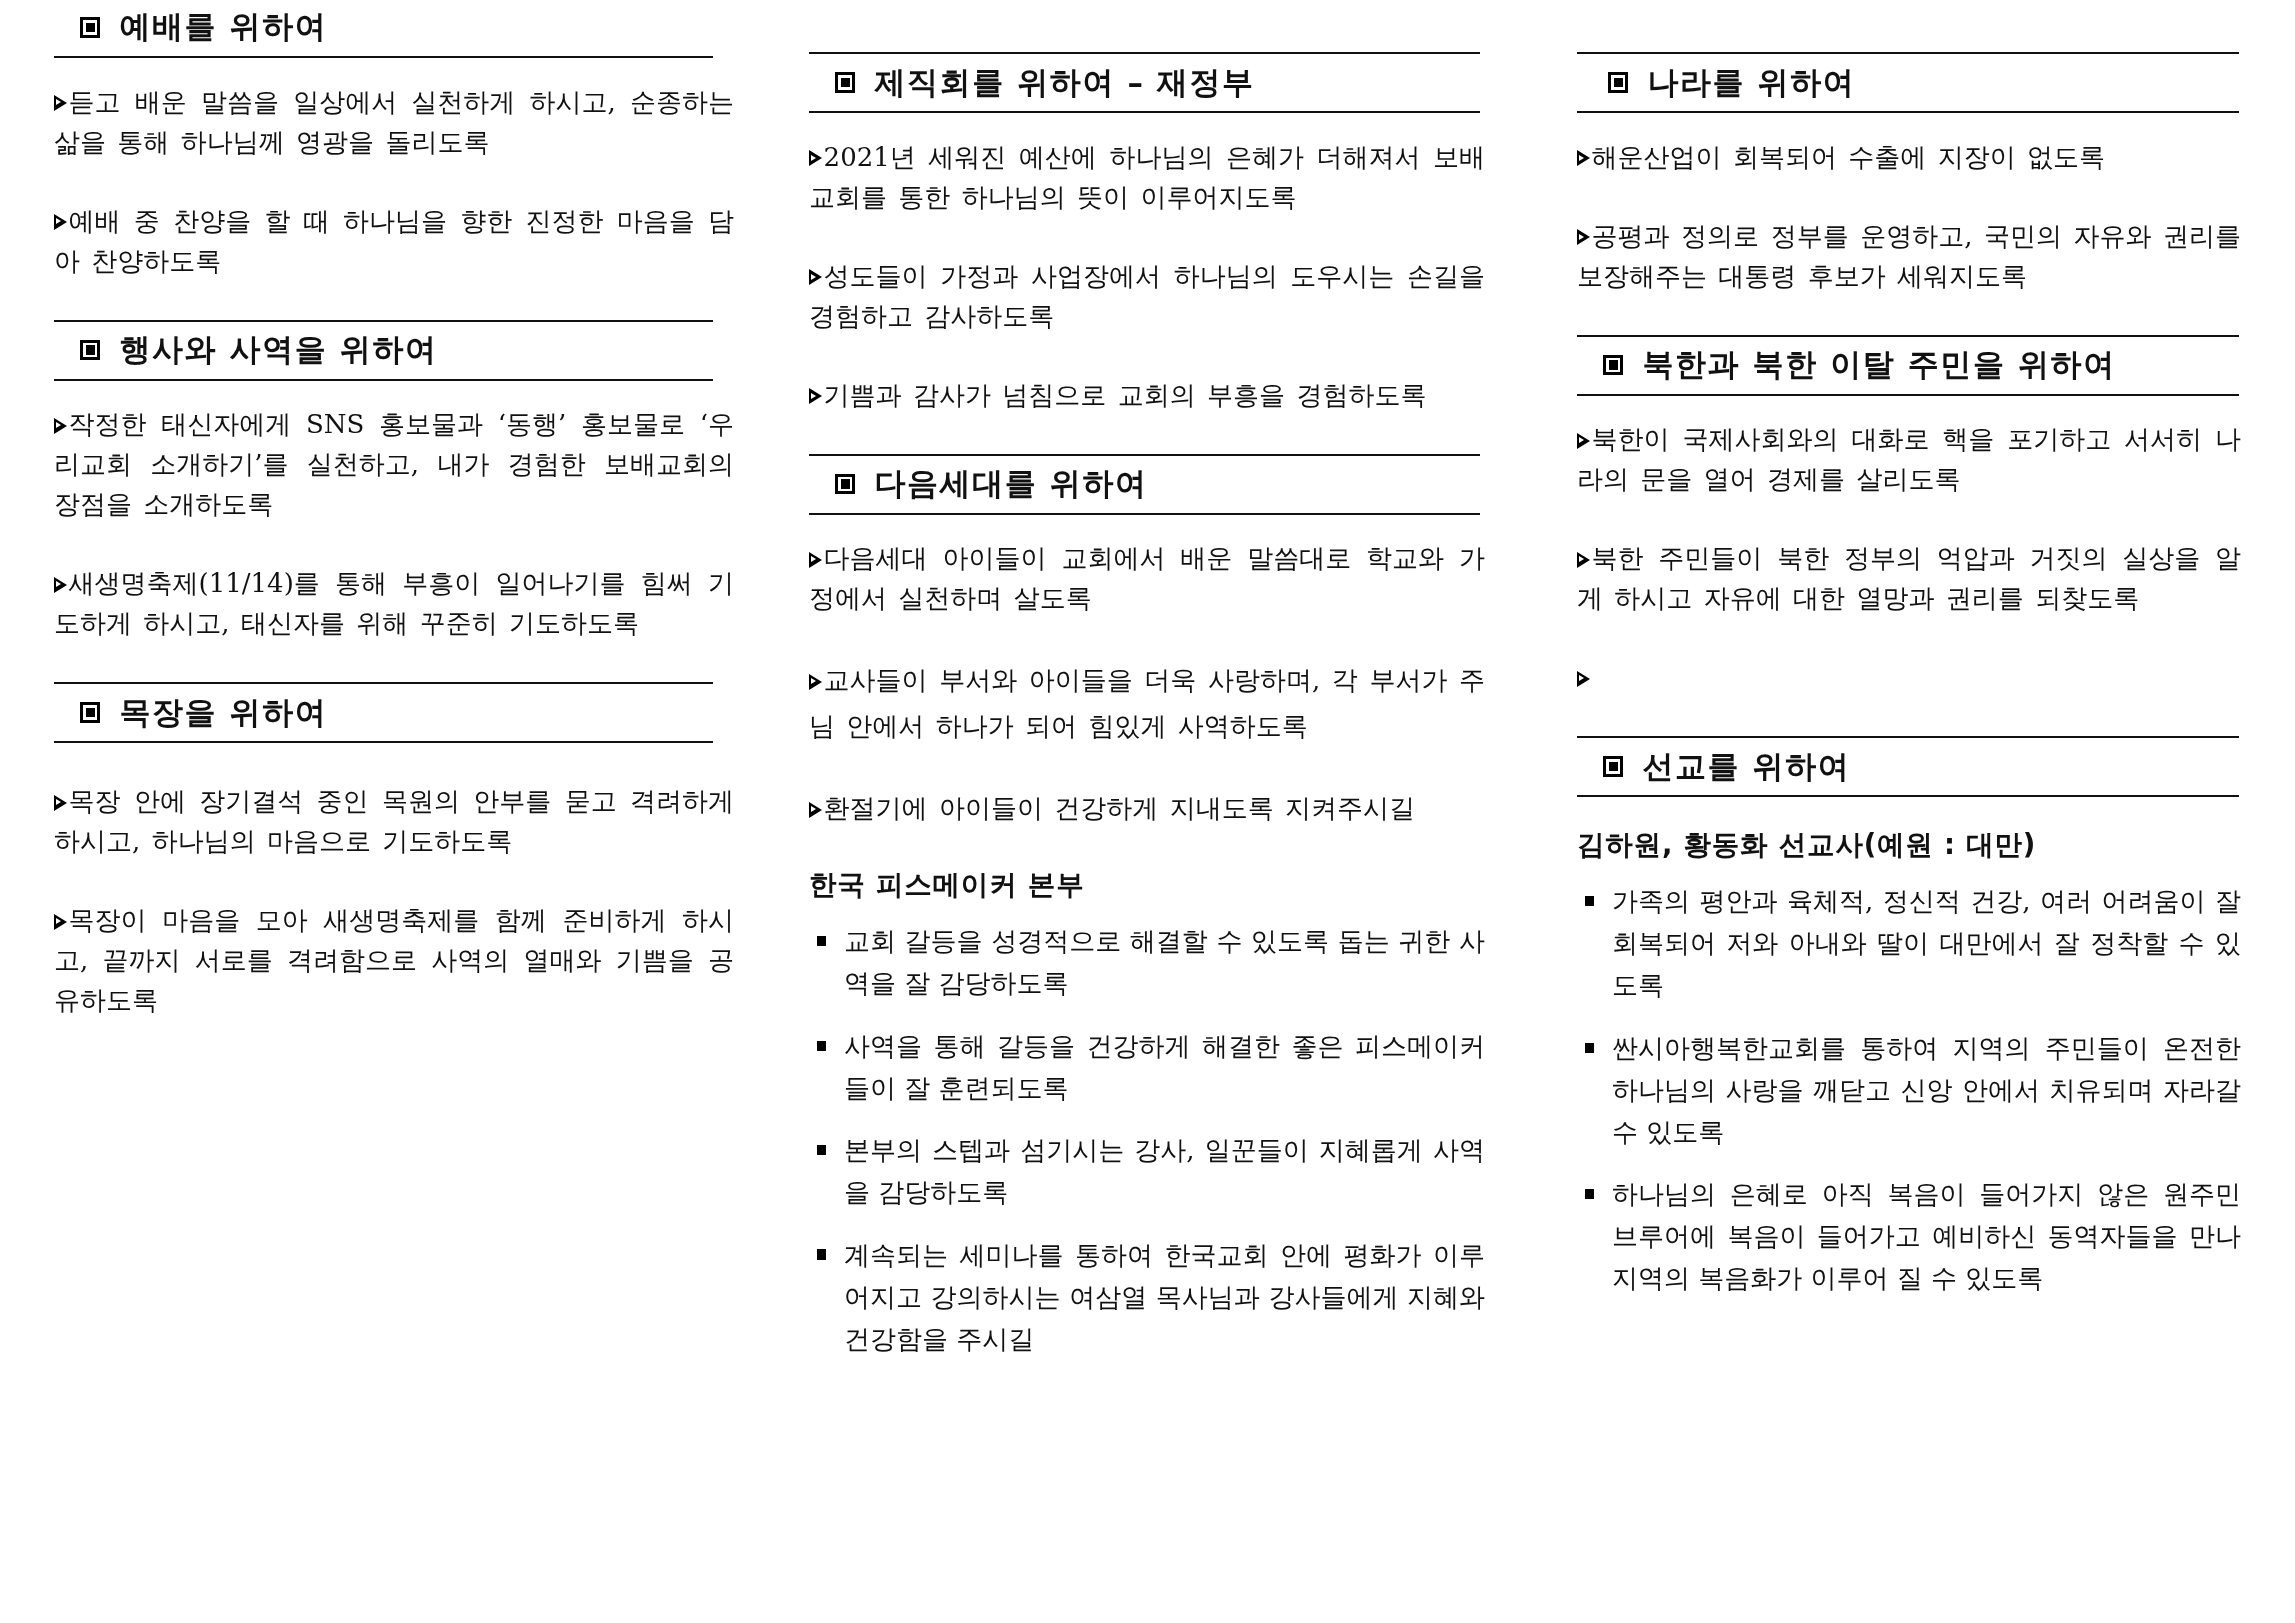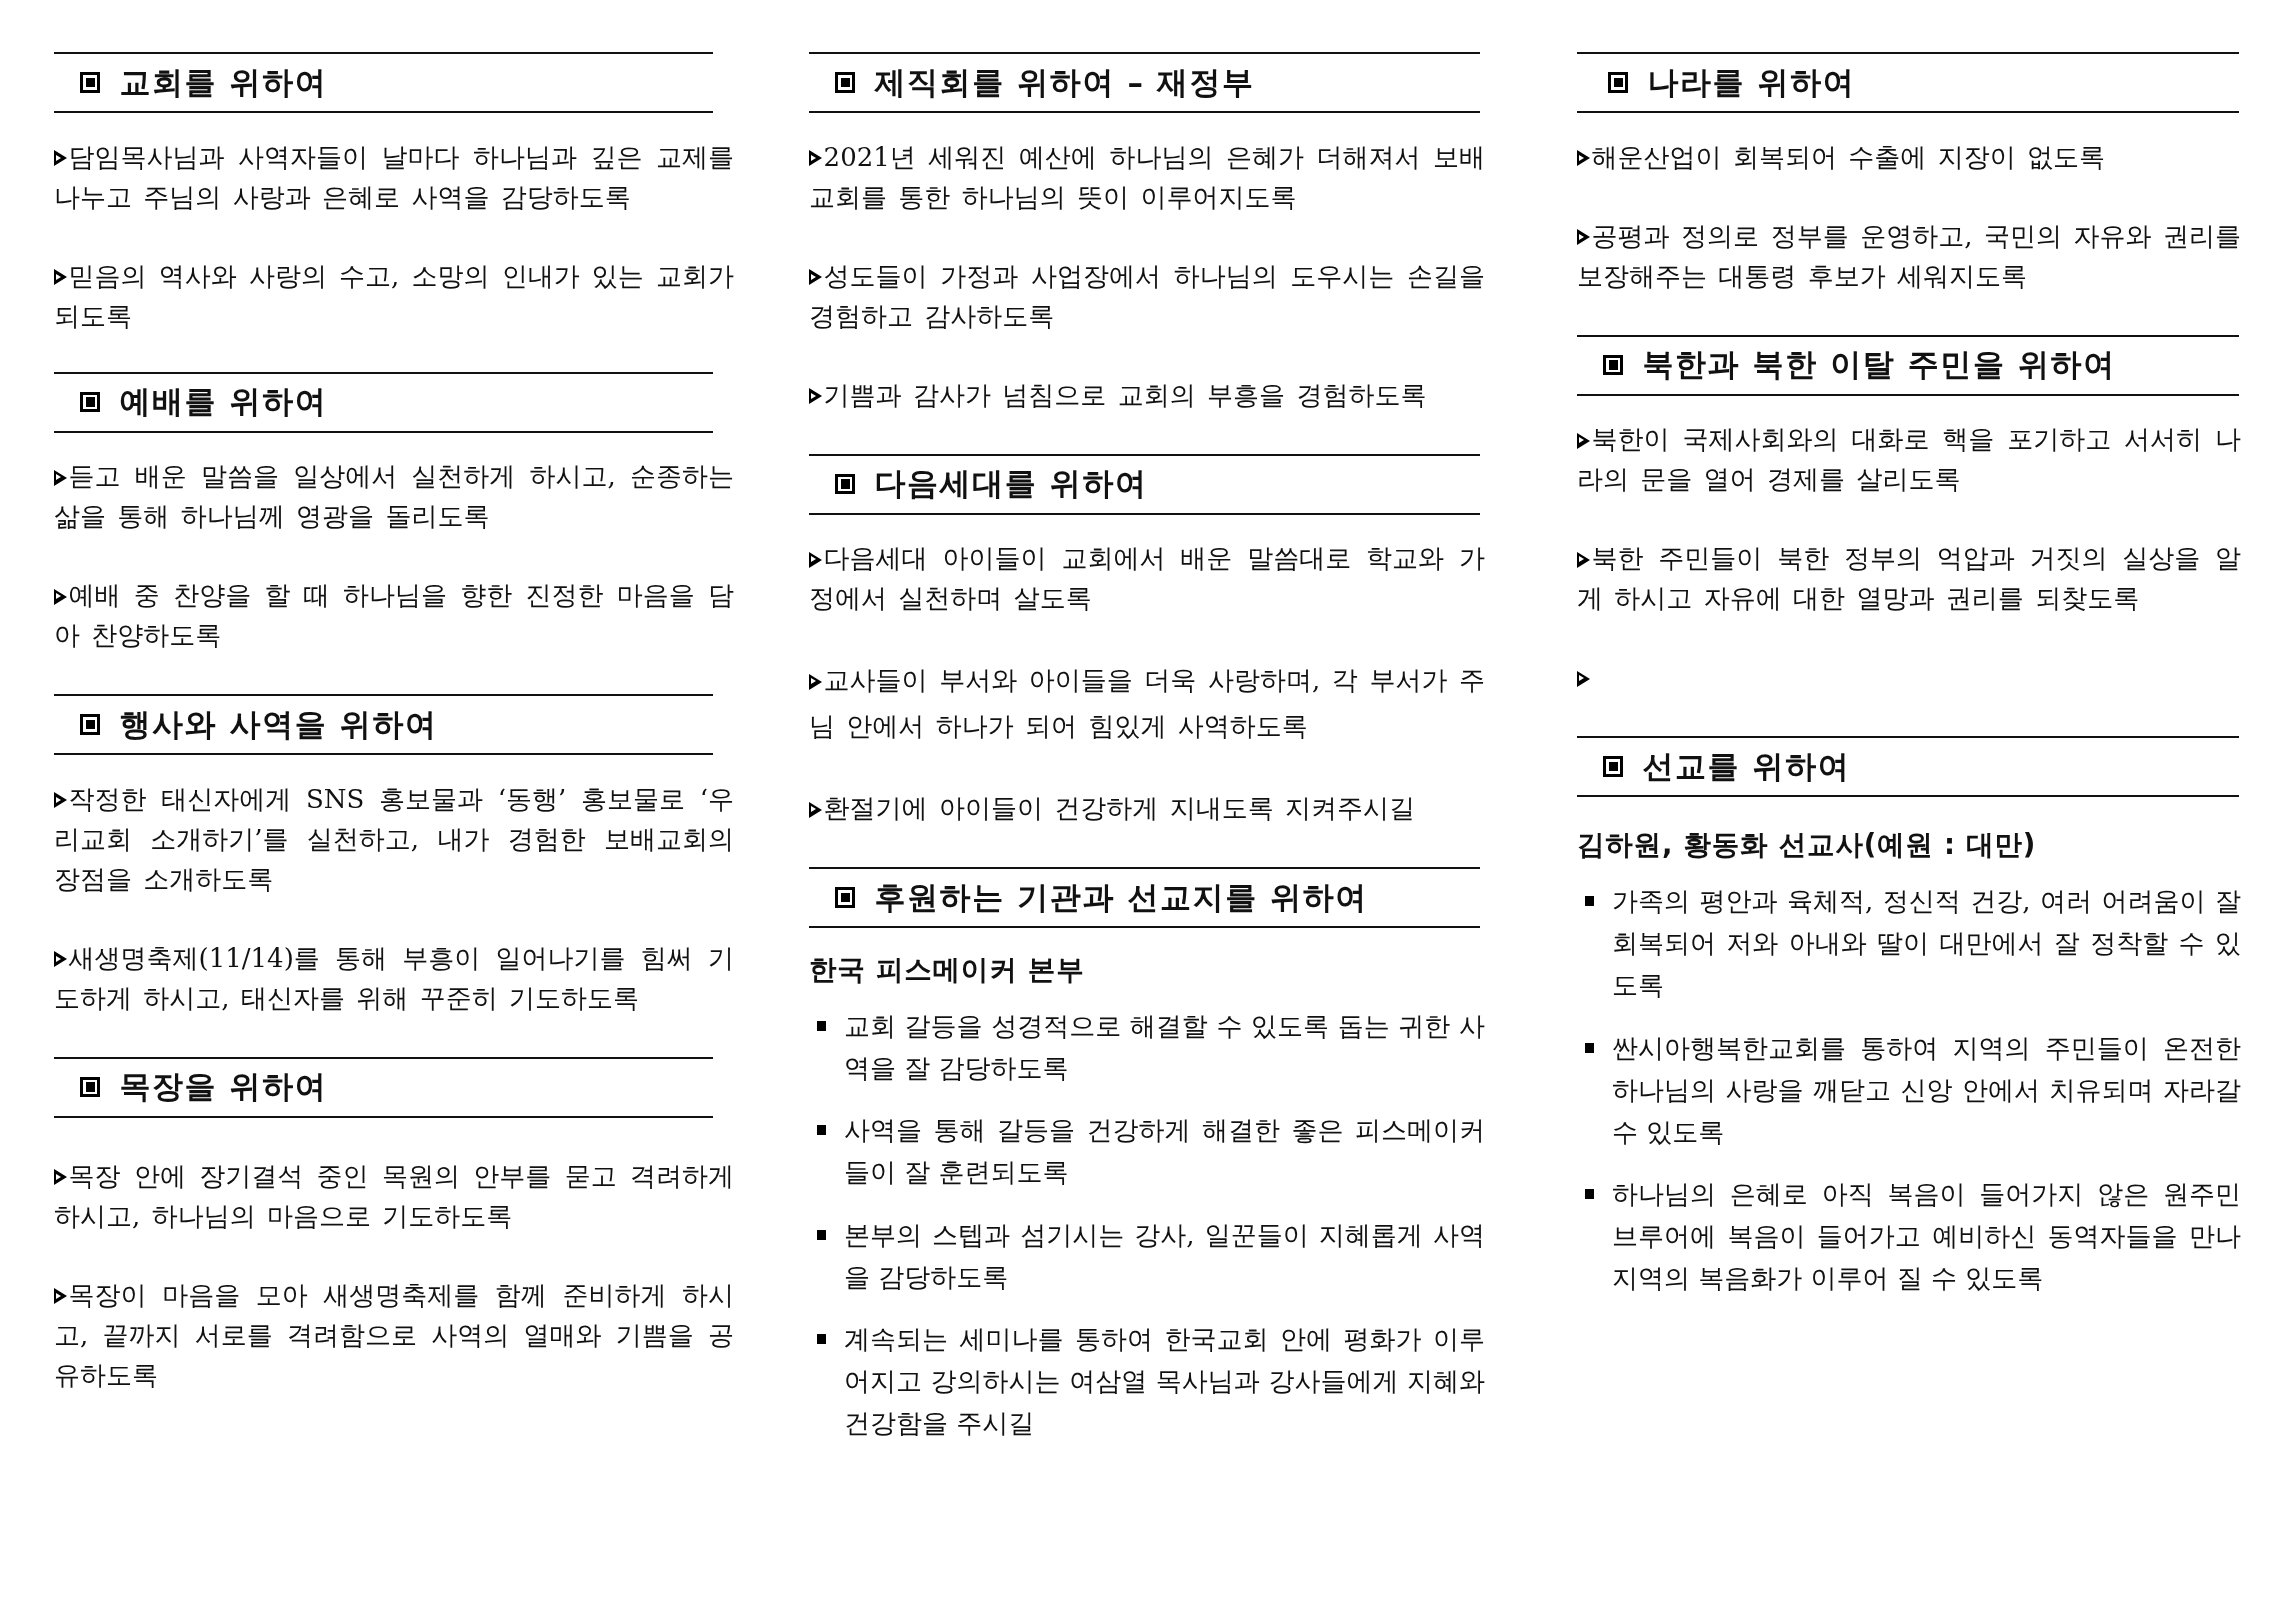--- a/index.html
+++ b/index.html
@@ -53,30 +53,20 @@
     text-align:justify; margin-bottom:20.4px;
   }
   .bullet::before {
     content:""; position:absolute; left:7.9px; top:15.7px; width:9.4px; height:10.2px; background:#000;
   }
 </style>
 </head>
 <body>
 
 <div class="col" id="col-1">
-  <div class="section" style="margin-top:52px">
-    <div class="sec-head rule-w">
-      <span class="head-icon"></span>
-      <span class="head-text">교회를 위하여</span>
-    </div>
-    <div class="items">
-      <div class="item"><span class="tri"></span><span>담임목사님과 사역자들이 날마다 하나님과 깊은 교제를 나누고 주님의 사랑과 은혜로 사역을 감당하도록</span></div>
-      <div class="item"><span class="tri"></span><span>믿음의 역사와 사랑의 수고, 소망의 인내가 있는 교회가 되도록</span></div>
-    </div>
-  </div>
 
   <div class="section" style="margin-top:-3.1px">
     <div class="sec-head rule-w">
       <span class="head-icon"></span>
       <span class="head-text">예배를 위하여</span>
     </div>
     <div class="items">
       <div class="item"><span class="tri"></span><span>듣고 배운 말씀을 일상에서 실천하게 하시고, 순종하는 삶을 통해 하나님께 영광을 돌리도록</span></div>
       <div class="item"><span class="tri"></span><span>예배 중 찬양을 할 때 하나님을 향한 진정한 마음을 담아 찬양하도록</span></div>
     </div>
@@ -124,24 +114,20 @@
       <span class="head-text">다음세대를 위하여</span>
     </div>
     <div class="items">
       <div class="item"><span class="tri"></span><span>다음세대 아이들이 교회에서 배운 말씀대로 학교와 가정에서 실천하며 살도록</span></div>
       <div class="item" style="line-height:46px"><span class="tri"></span><span>교사들이 부서와 아이들을 더욱 사랑하며, 각 부서가 주님 안에서 하나가 되어 힘있게 사역하도록</span></div>
       <div class="item"><span class="tri"></span><span>환절기에 아이들이 건강하게 지내도록 지켜주시길</span></div>
     </div>
   </div>
 
   <div class="section" style="margin-top:0px">
-    <div class="sec-head" style="width:671px">
-      <span class="head-icon"></span>
-      <span class="head-text">후원하는 기관과 선교지를 위하여</span>
-    </div>
     <div class="org-title">한국 피스메이커 본부</div>
     <ul class="bullets">
       <li class="bullet">교회 갈등을 성경적으로 해결할 수 있도록 돕는 귀한 사역을 잘 감당하도록</li>
       <li class="bullet">사역을 통해 갈등을 건강하게 해결한 좋은 피스메이커들이 잘 훈련되도록</li>
       <li class="bullet">본부의 스텝과 섬기시는 강사, 일꾼들이 지혜롭게 사역을 감당하도록</li>
       <li class="bullet">계속되는 세미나를 통하여 한국교회 안에 평화가 이루어지고 강의하시는 여삼열 목사님과 강사들에게 지혜와 건강함을 주시길</li>
     </ul>
   </div>
 </div>
 

